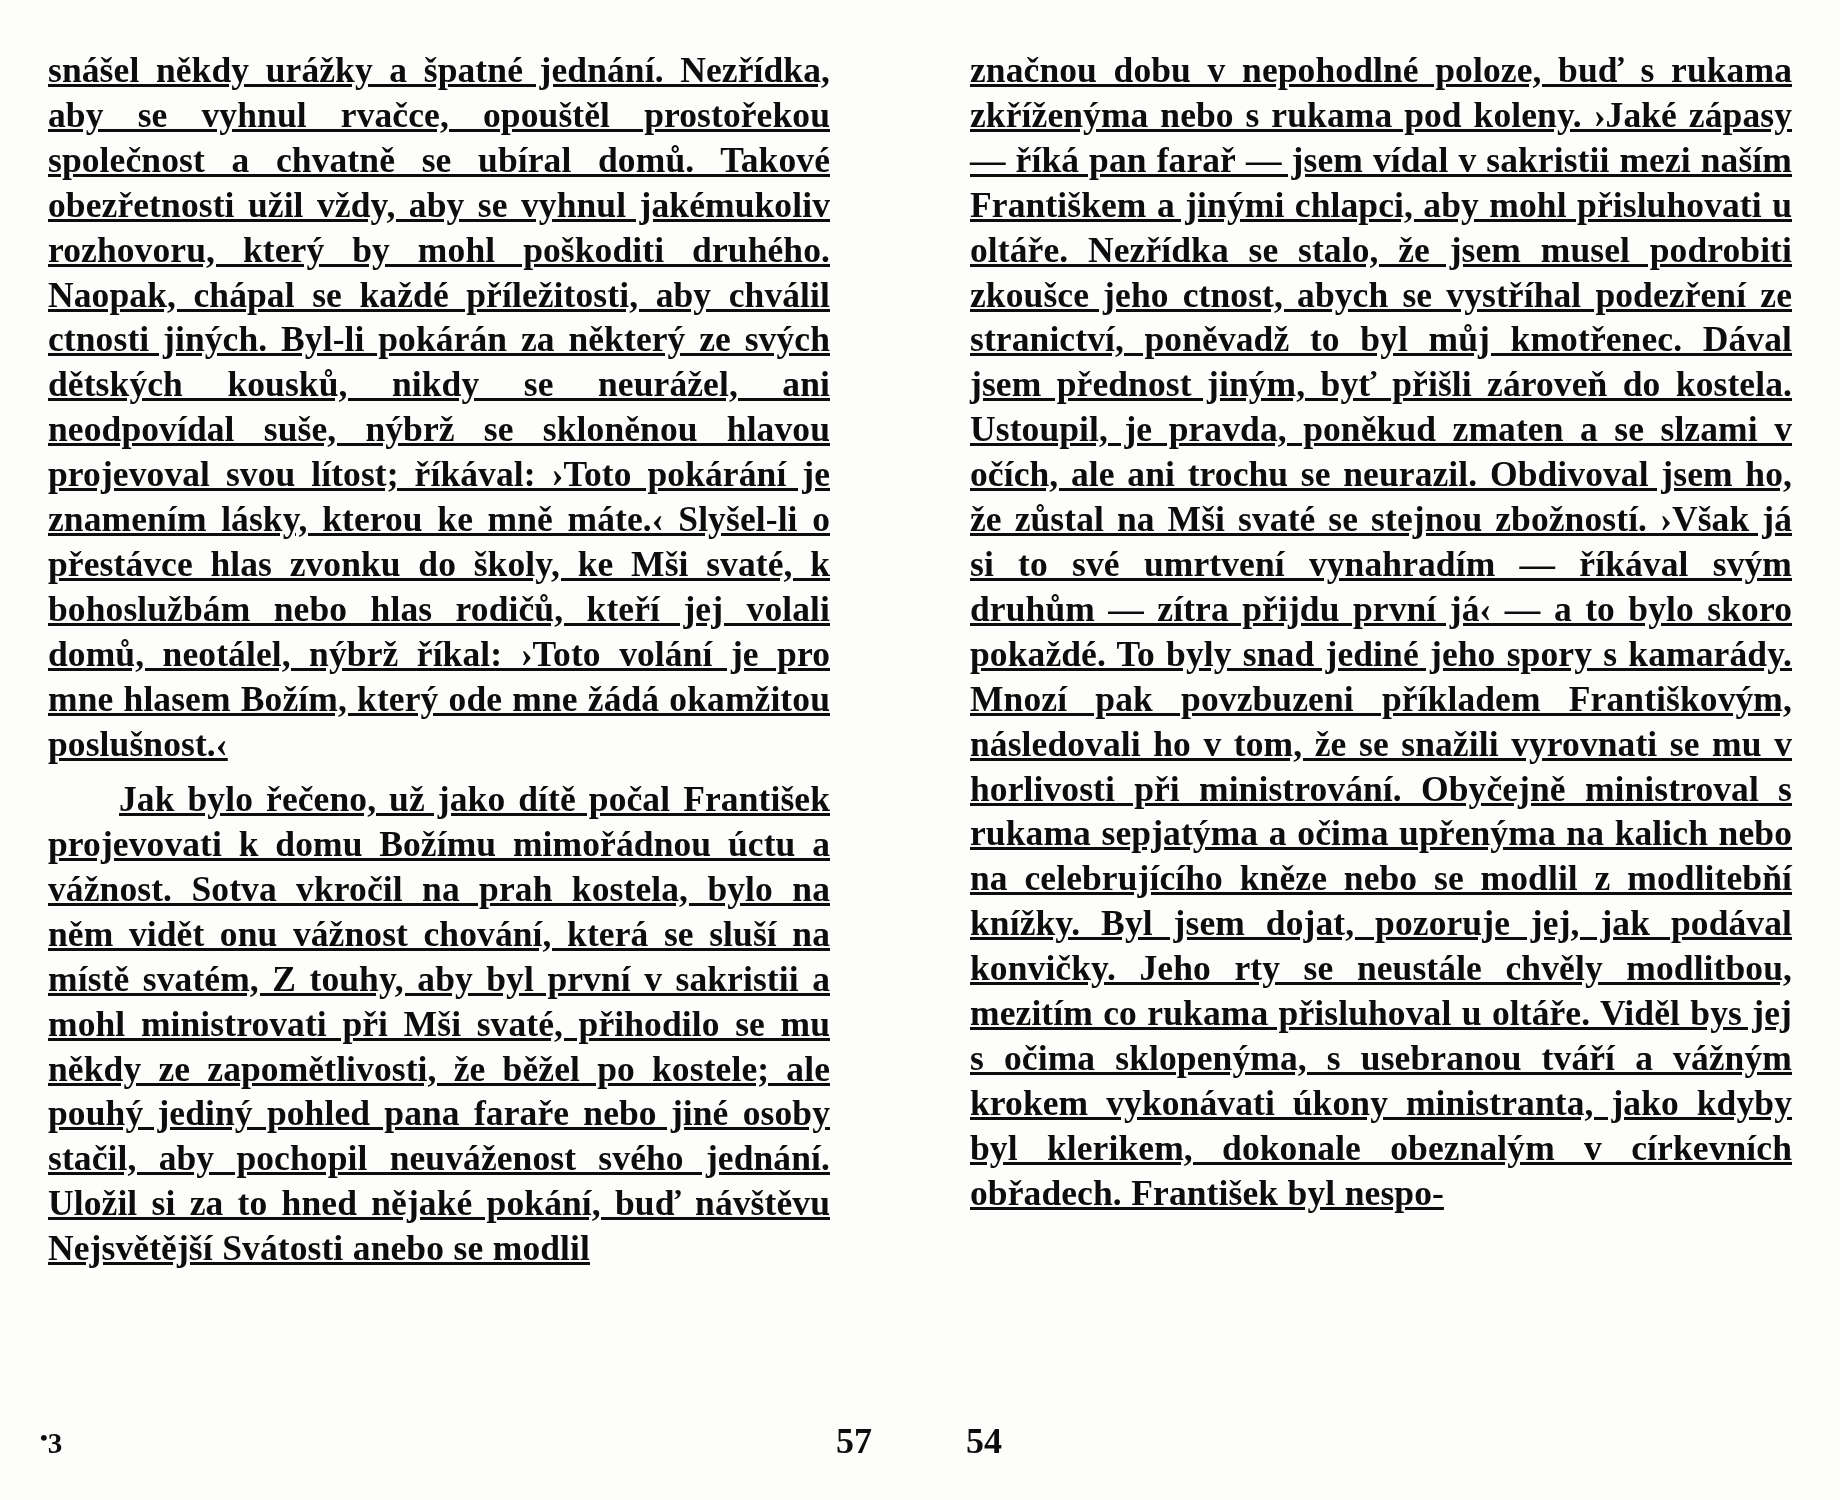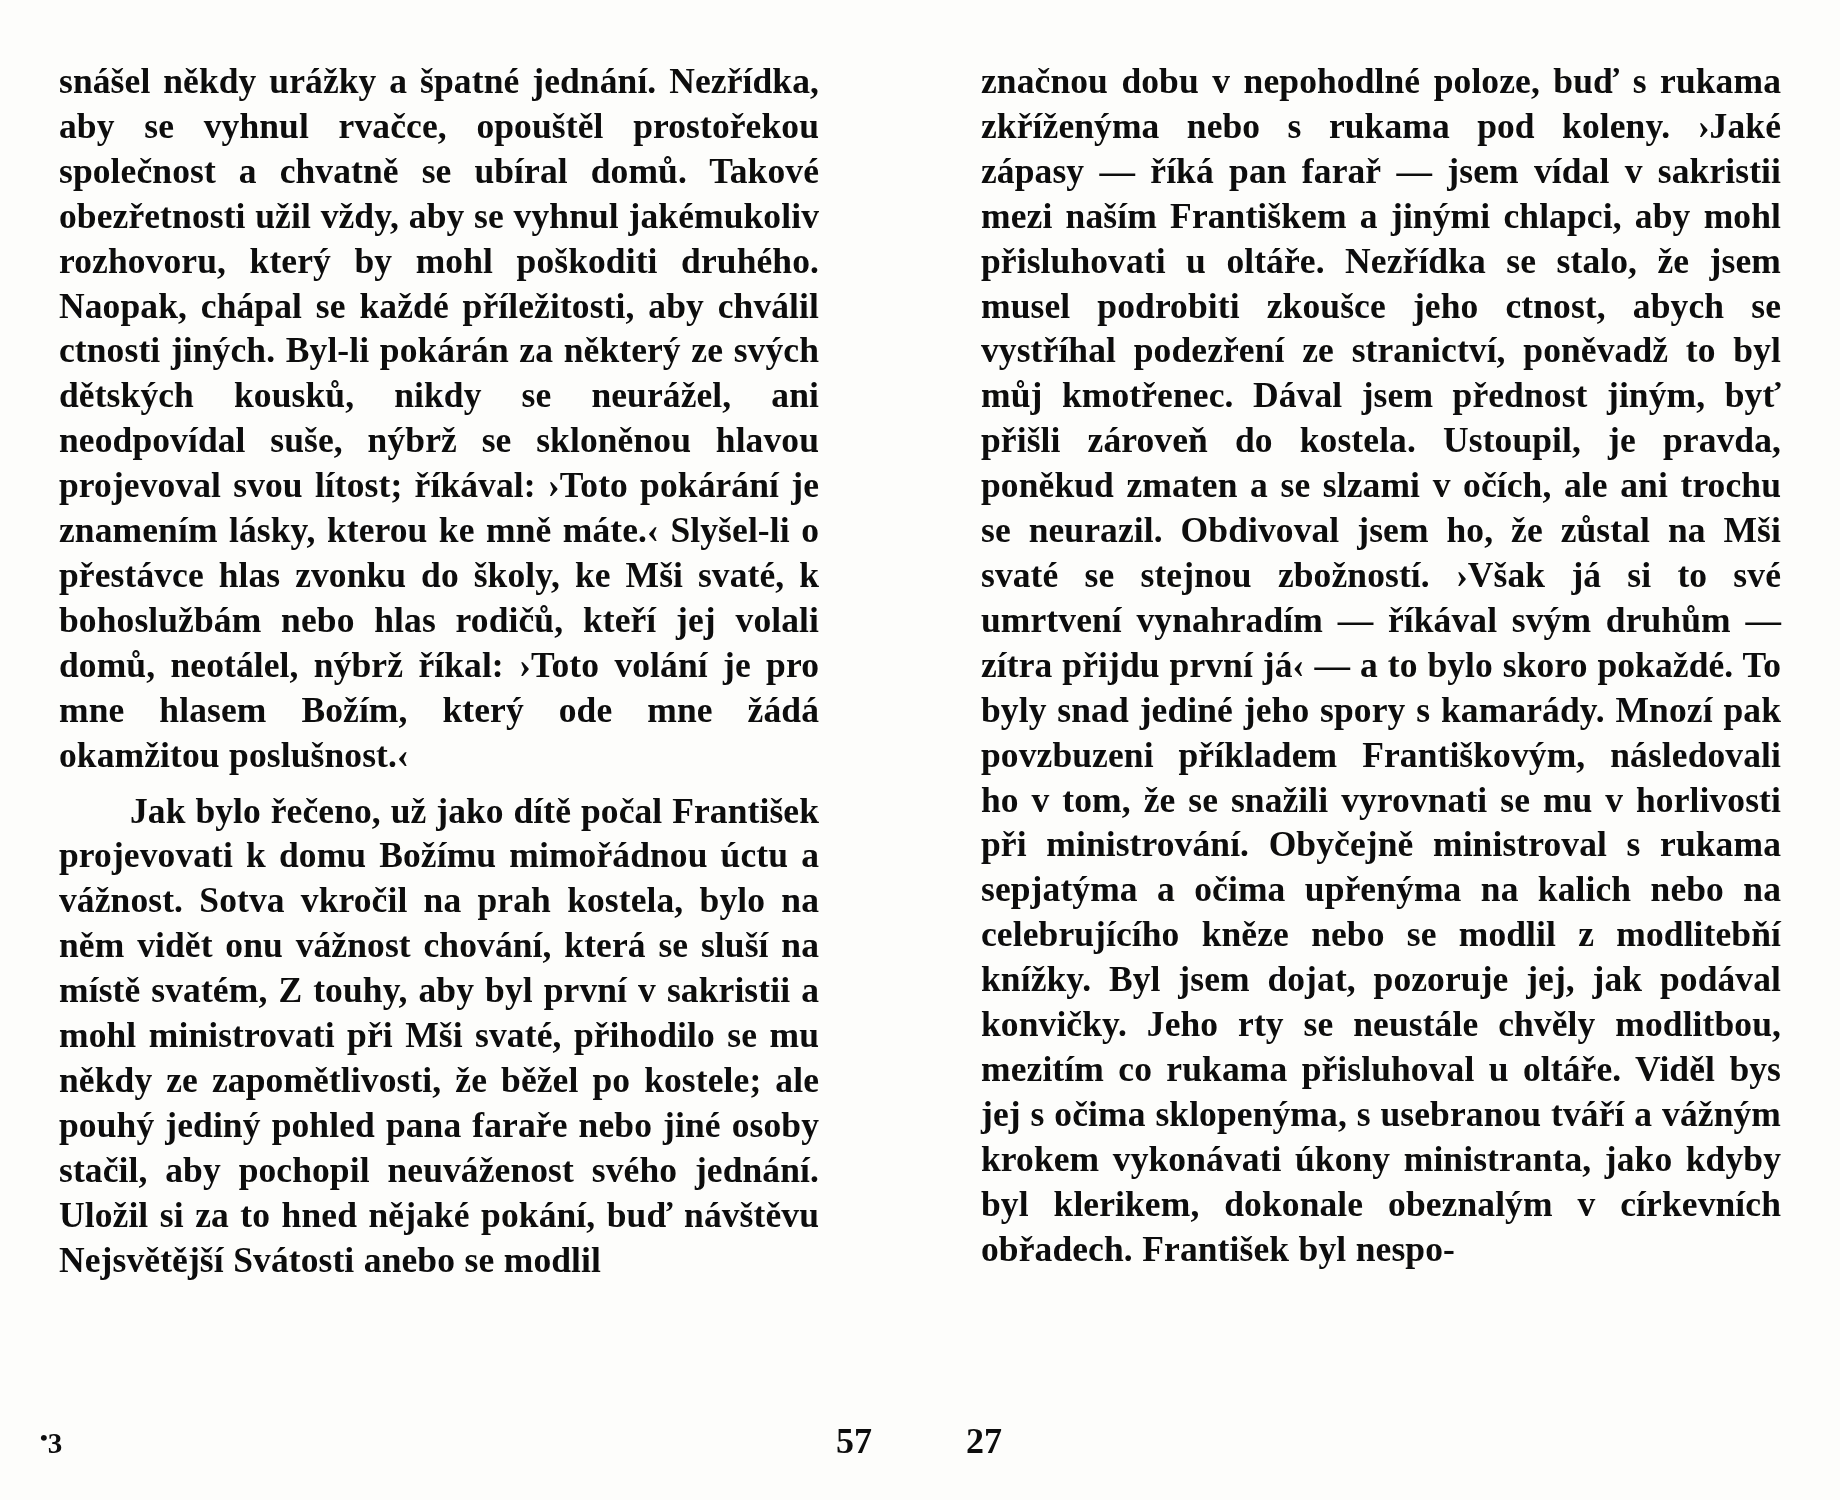--- a/index.html
+++ b/index.html
@@ -44,21 +44,22 @@
     text-align: justify;
     text-justify: inter-word;
     letter-spacing: 0.1px;
     word-spacing: 0.5px;
     font-weight: 600;
   }
   .leaf-right .textblock {
     font-weight: 700;
   }
   .textblock p {
-    margin: 11px;
+    margin: 0;
+    text-decoration: underline;
   }
   .textblock p.indent {
     text-indent: 2.0em;
     margin-top: 0.30em;
   }
   .textblock p:last-child {
     text-align: justify;
   }
   .folio {
     position: absolute;
@@ -97,17 +98,17 @@
       <div class="folio folio-signature">
         <span class="sig-dot">•</span><span>3</span>
       </div>
       <div class="folio folio-left-num">57</div>
     </div>
 
     <div class="leaf leaf-right">
       <div class="textblock">
         <p>značnou dobu v nepohodlné poloze, buď s rukama zkříženýma nebo s rukama pod koleny. ›Jaké zápasy — říká pan farař — jsem vídal v sakristii mezi naším Františkem a jinými chlapci, aby mohl přisluhovati u oltáře. Nezřídka se stalo, že jsem musel po­drobiti zkoušce jeho ctnost, abych se vystříhal podezření ze stranictví, poněvadž to byl můj kmotřenec. Dával jsem přednost jiným, byť přišli zároveň do kostela. Ustoupil, je pravda, poněkud zmaten a se slzami v očích, ale ani trochu se neurazil. Obdivoval jsem ho, že zůstal na Mši svaté se stejnou zbožností. ›Však já si to své umrtvení vynahradím — říkával svým druhům — zítra přijdu první já‹ — a to bylo skoro pokaždé. To byly snad jediné jeho spory s kamarády. Mnozí pak povzbuzeni příkladem Františkovým, násle­dovali ho v tom, že se snažili vyrovnati se mu v horlivosti při ministrování. Obyčejně ministroval s rukama sepjatýma a očima upře­nýma na kalich nebo na celebrujícího kněze nebo se modlil z modlitebňí knížky. Byl jsem dojat, pozoruje jej, jak podával konvičky. Jeho rty se neustále chvěly modlitbou, mezitím co rukama přisluhoval u oltáře. Viděl bys jej s očima sklopenýma, s usebranou tváří a vážným krokem vykonávati úkony ministranta, jako kdyby byl klerikem, dokonale obeznalým v církevních obřadech. František byl nespo-</p>
       </div>
-      <div class="folio folio-right-num">27</div>
+      <div class="folio folio-right-num">54</div>
     </div>
 
   </div>
 </div>
 
 </body></html>

